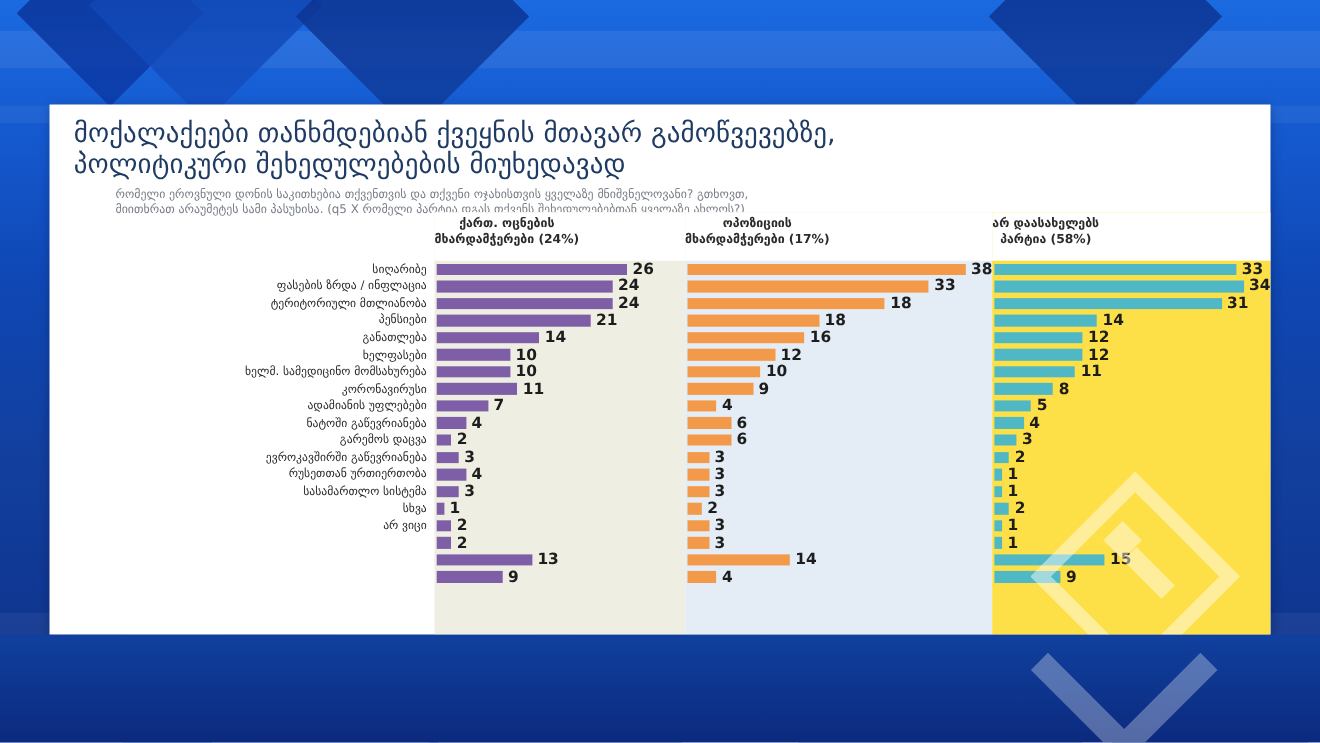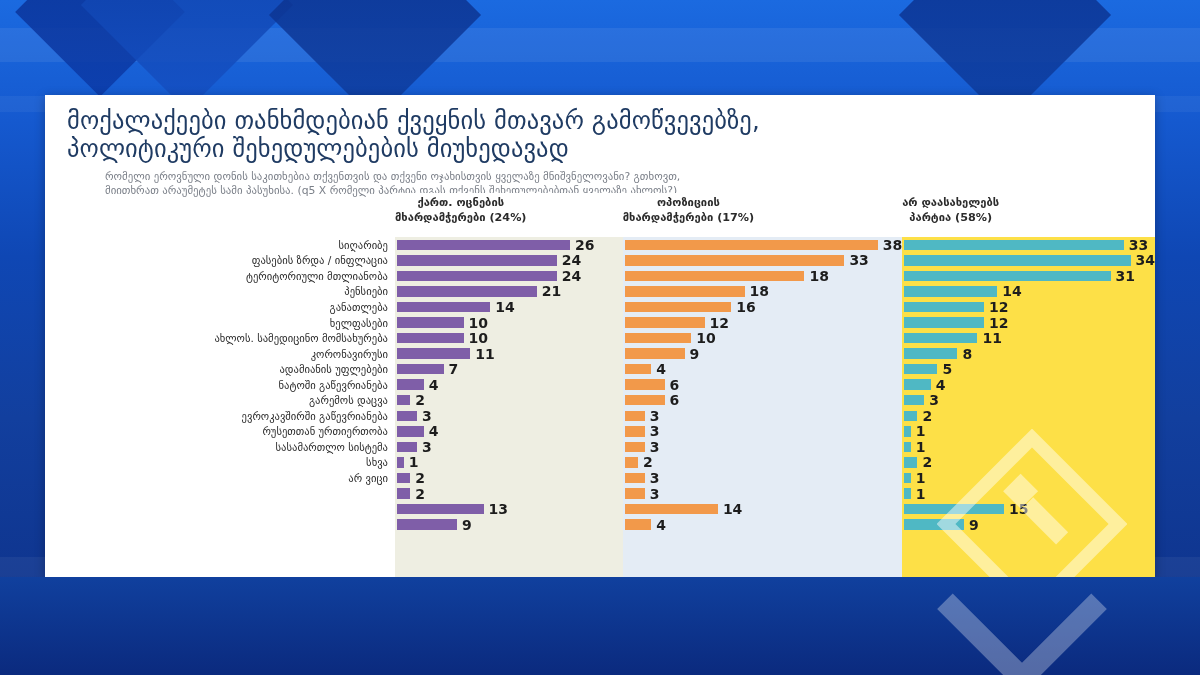--- a/index.html
+++ b/index.html
@@ -213,21 +213,21 @@
     </div>
 
     <div id="chart">
       <div class="labels-col">
           <div class="row-label">სიღარიბე</div>
           <div class="row-label">ფასების ზრდა / ინფლაცია</div>
           <div class="row-label">ტერიტორიული მთლიანობა</div>
           <div class="row-label">პენსიები</div>
           <div class="row-label">განათლება</div>
           <div class="row-label">ხელფასები</div>
-          <div class="row-label">ახლოს. სამედიცინო მომსახურება</div>
+          <div class="row-label">ხელმ. სამედიცინო მომსახურება</div>
           <div class="row-label">კორონავირუსი</div>
           <div class="row-label">ადამიანის უფლებები</div>
           <div class="row-label">ნატოში გაწევრიანება</div>
           <div class="row-label">გარემოს დაცვა</div>
           <div class="row-label">ევროკავშირში გაწევრიანება</div>
           <div class="row-label">რუსეთთან ურთიერთობა</div>
           <div class="row-label">სასამართლო სისტემა</div>
           <div class="row-label">სხვა</div>
           <div class="row-label">არ ვიცი</div>
         </div>

